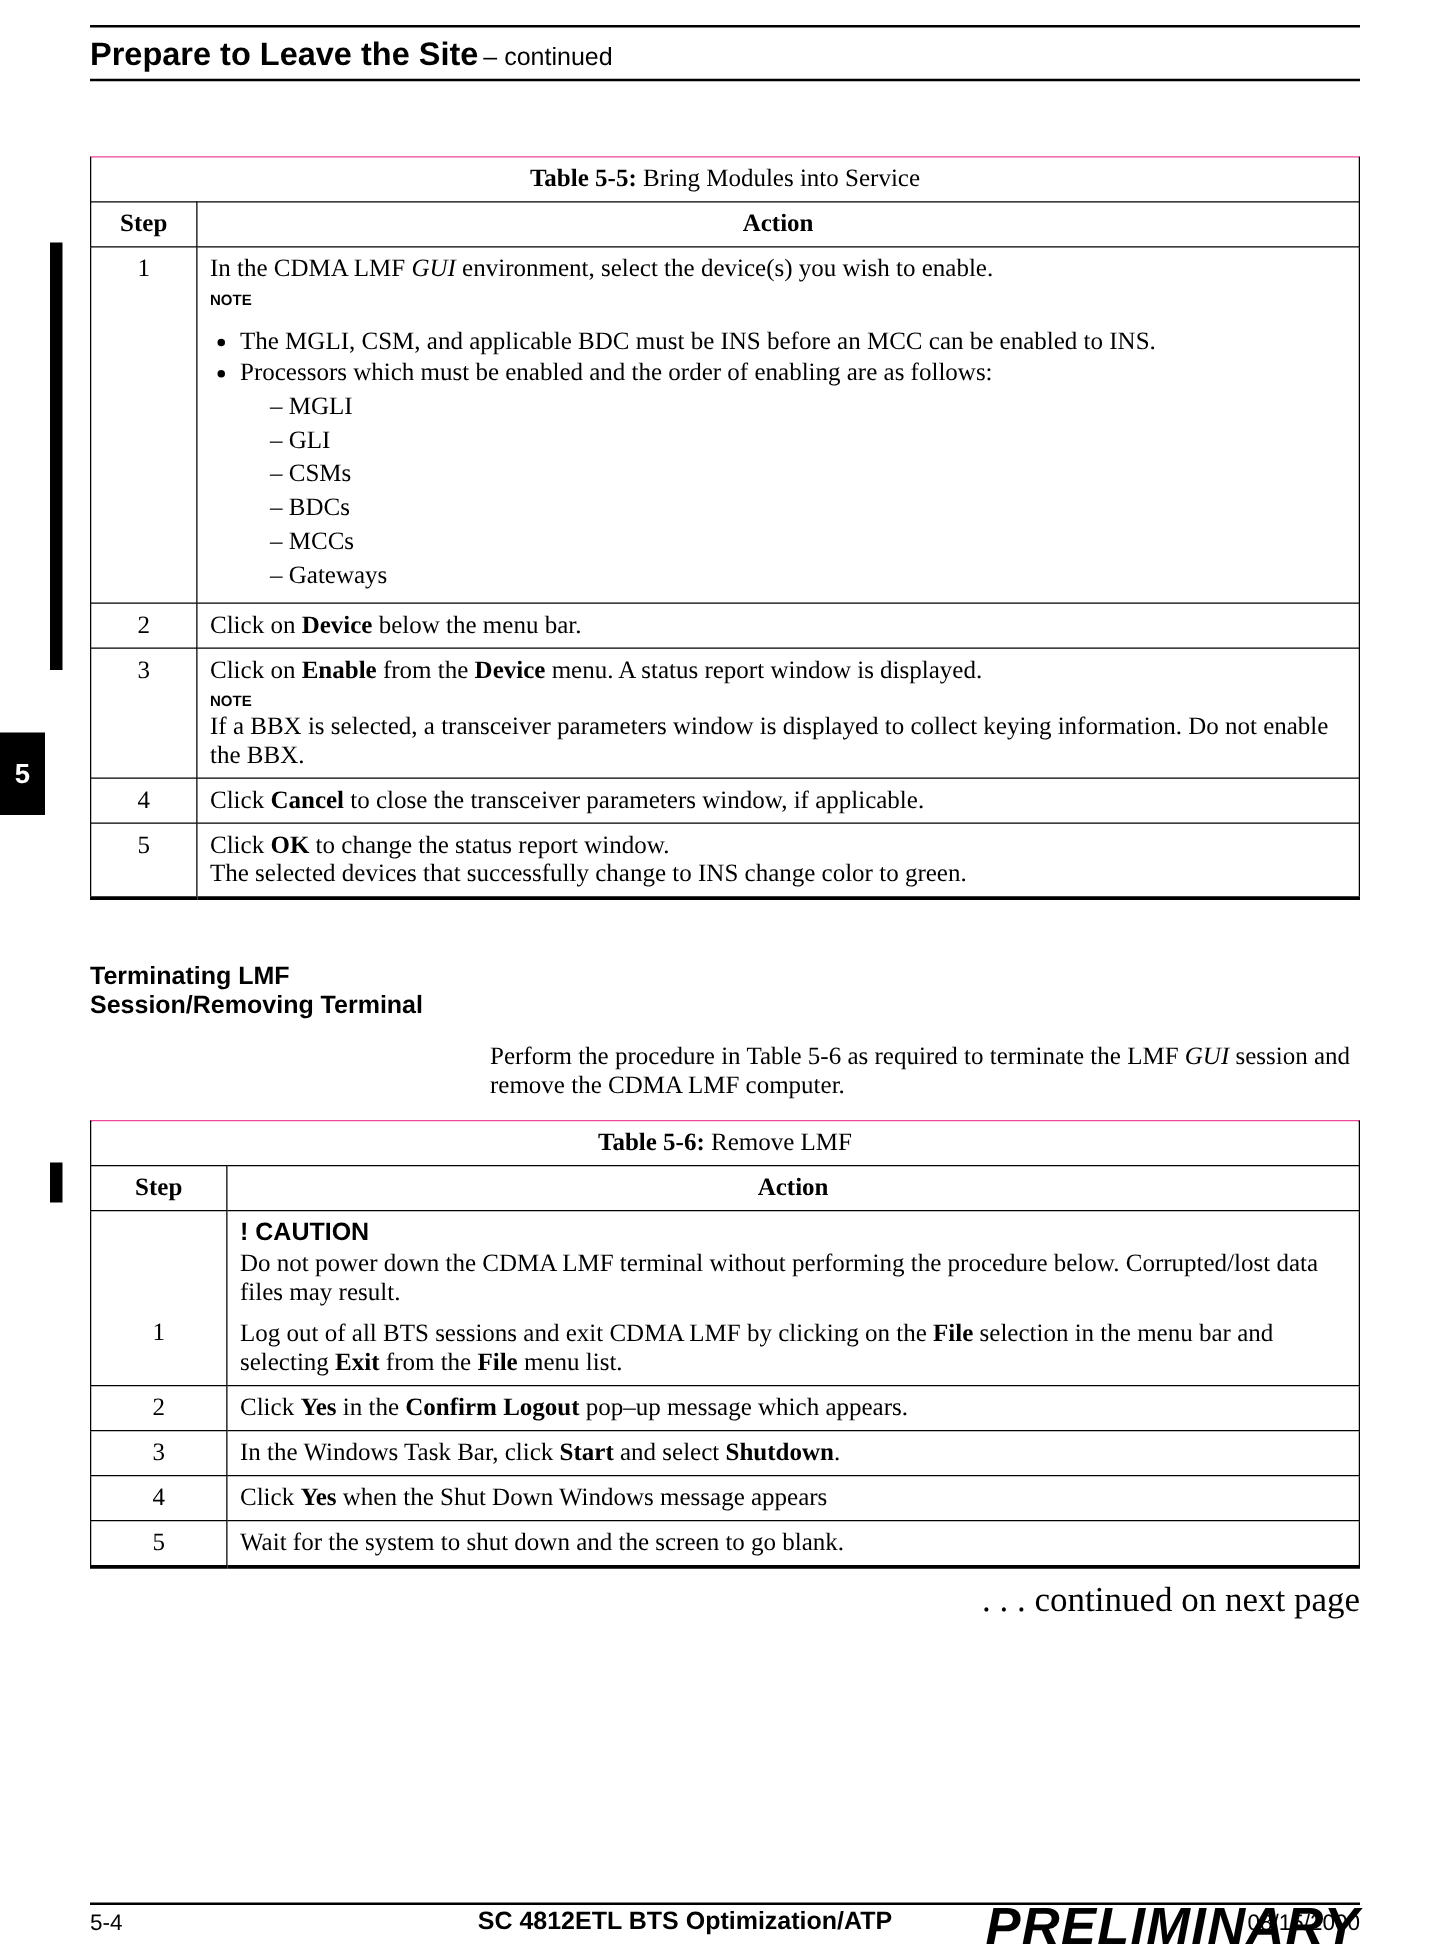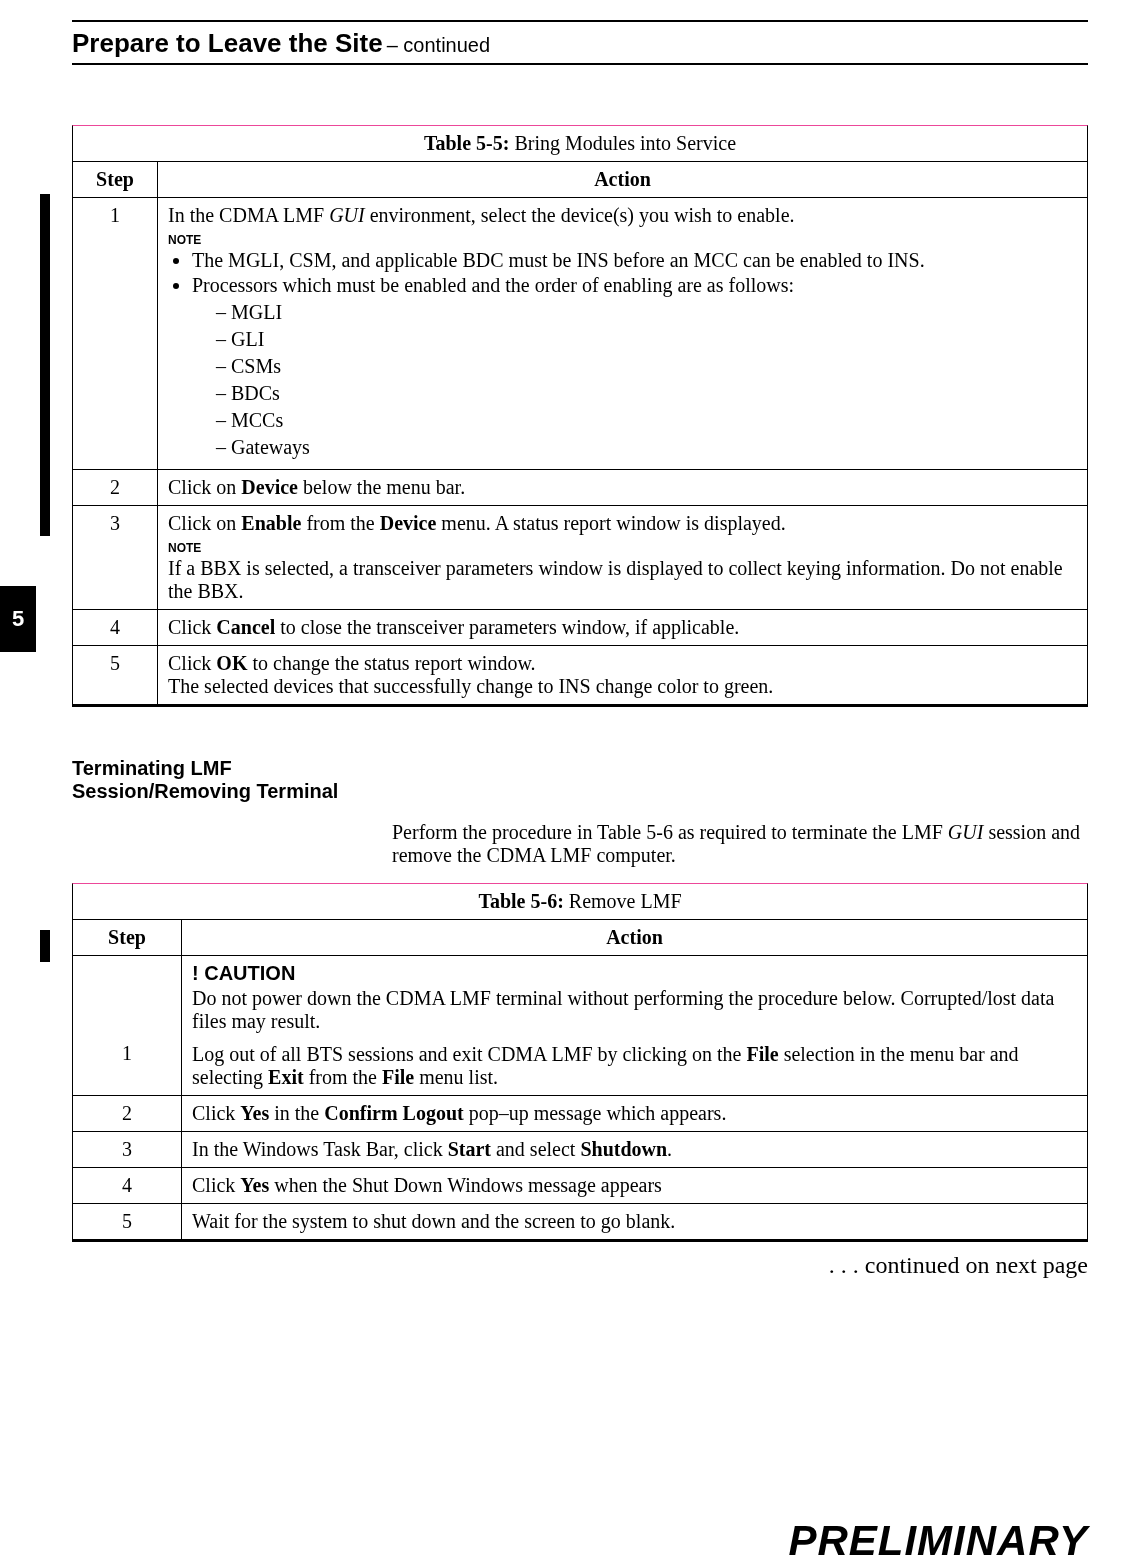--- a/index.html
+++ b/index.html
@@ -96,21 +96,21 @@
 }
 .caution-label {
   font-family: Arial, Helvetica, sans-serif;
   font-weight: bold;
   font-size: 20px;
   display: block;
   margin-bottom: 2px;
 }
 ul.bullets {
   list-style-type: disc;
-  margin: 2px 0 2px 18px;
+  margin: 15px 0 2px 18px;
   padding: 0;
 }
 ul.bullets li {
   margin: 2px 0 2px 6px;
   font-size: 20px;
 }
 ul.dash {
   list-style: none;
   margin: 2px 0 0 24px;
   padding: 0;
@@ -129,21 +129,21 @@
   margin-top: 50px;
   margin-bottom: 18px;
 }
 .body-para {
   font-size: 20px;
   margin-left: 320px;
   margin-bottom: 16px;
 }
 .cont-note {
   text-align: right;
-  font-size: 24px;
+  font-size: 28px;
   margin-top: 2px;
 }
 .footer {
   position: absolute;
   bottom: 16px;
   left: 72px;
   right: 60px;
 }
 .footer-rule {
   border-top: 2px solid #000;
@@ -304,14 +304,22 @@
       <tr>
         <td class="step-col2" style="text-align:center">5</td>
         <td>
           <span>Wait for the system to shut down and the screen to go blank.</span>
         </td>
       </tr>
     </tbody>
   </table>
   <div class="cont-note">. . . continued on next page</div>
 
+  <div class="footer">
+    <div class="footer-rule"></div>
+    <div class="footer-row">
+      <span>5-4</span>
+      <span class="footer-center">SC 4812ETL BTS Optimization/ATP</span>
+      <span>08/15/2000</span>
+    </div>
+  </div>
   <div class="prelim">PRELIMINARY</div>
 </div>
 
 </body></html>

